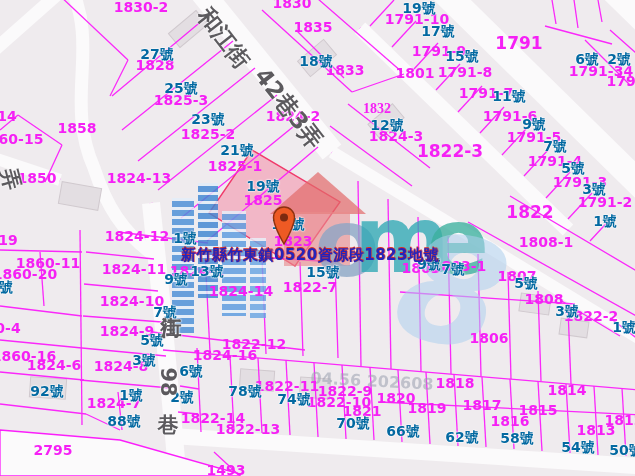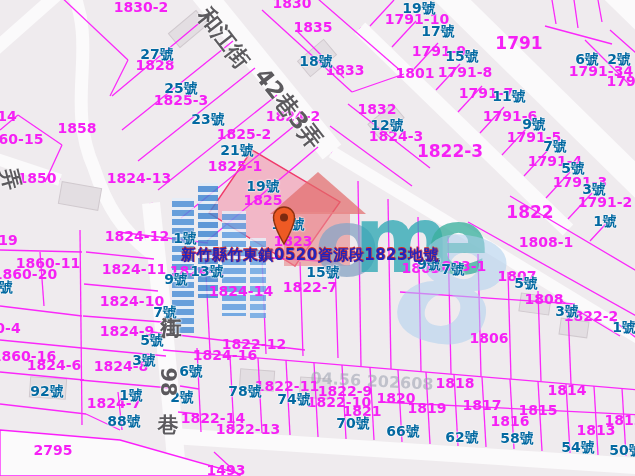--- a/index.html
+++ b/index.html
@@ -191,21 +191,21 @@
     <div id="stamp" style="left: 372px; top: 381px;">04.56 202608</div>
   </div>
 
   <div class="layer" id="labels">
       <span class="plabel" style="left: 141px; top: 7px; transform: translate(-50%, -50%); text-align: right;">1830-2</span>
       <span class="plabel" style="left: 292px; top: 3px; transform: translate(-50%, -50%);">1830</span>
       <span class="plabel" style="left: 313px; top: 27px; transform: translate(-50%, -50%);">1835</span>
       <span class="plabel" style="left: 345px; top: 70px; transform: translate(-50%, -50%);">1833</span>
       <span class="plabel" style="left: 155px; top: 65px; transform: translate(-50%, -50%);">1828</span>
       <span class="plabel" style="left: 181px; top: 100px; transform: translate(-50%, -50%);">1825-3</span>
-      <span class="plabel" style="left: 208px; top: 134px; transform: translate(-50%, -50%); margin-left: 36px;">1825-2</span>
+      <span class="plabel" style="left: 208px; top: 134px; transform: translate(-50%, -50%);">1825-2</span>
       <span class="plabel" style="left: 235px; top: 166px; transform: translate(-50%, -50%);">1825-1</span>
       <span class="plabel" style="left: 263px; top: 200px; transform: translate(-50%, -50%);">1825</span>
       <span class="plabel" style="left: 293px; top: 241px; transform: translate(-50%, -50%);">1823</span>
       <span class="plabel" style="left: 139px; top: 178px; transform: translate(-50%, -50%);">1824-13</span>
       <span class="plabel" style="left: 293px; top: 116px; transform: translate(-50%, -50%);">1824-2</span>
       <span class="plabel" style="left: 77px; top: 128px; transform: translate(-50%, -50%);">1858</span>
       <span class="plabel" style="left: 37px; top: 152px; transform: translate(-50%, -50%); margin-top: 26px;">1850</span>
       <span class="plabel" style="left: 21px; top: 139px; transform: translate(-50%, -50%);">60-15</span>
       <span class="plabel" style="left: 7px; top: 116px; transform: translate(-50%, -50%);">14</span>
       <span class="plabel" style="left: 8px; top: 240px; transform: translate(-50%, -50%);">19</span>
@@ -215,21 +215,21 @@
       <span class="plabel" style="left: 486px; top: 93px; transform: translate(-50%, -50%);">1791-7</span>
       <span class="plabel" style="left: 510px; top: 116px; transform: translate(-50%, -50%);">1791-6</span>
       <span class="plabel" style="left: 534px; top: 137px; transform: translate(-50%, -50%);">1791-5</span>
       <span class="plabel" style="left: 555px; top: 161px; transform: translate(-50%, -50%);">1791-4</span>
       <span class="plabel" style="left: 580px; top: 182px; transform: translate(-50%, -50%);">1791-3</span>
       <span class="plabel" style="left: 605px; top: 202px; transform: translate(-50%, -50%);">1791-2</span>
       <span class="plabel" style="left: 519px; top: 43px; font-size: 17px; transform: translate(-50%, -50%);">1791</span>
       <span class="plabel" style="left: 601px; top: 71px; transform: translate(-50%, -50%);">1791-34</span>
       <span class="plabel" style="left: 626px; top: 81px; transform: translate(-50%, -50%);">1791</span>
       <span class="plabel" style="left: 415px; top: 73px; transform: translate(-50%, -50%);">1801</span>
-      <span class="plabel" style="left: 377px; top: 109px; transform: translate(-50%, -50%);">1832</span>
+      <span class="plabel" style="left: 377px; top: 109px; transform: translate(-50%, -50%); font-family: Liberation Serif, serif;">1832</span>
       <span class="plabel" style="left: 396px; top: 136px; transform: translate(-50%, -50%);">1824-3</span>
       <span class="plabel" style="left: 450px; top: 151px; font-size: 17px; transform: translate(-50%, -50%);">1822-3</span>
       <span class="plabel" style="left: 530px; top: 212px; font-size: 17px; transform: translate(-50%, -50%);">1822</span>
       <span class="plabel" style="left: 546px; top: 242px; transform: translate(-50%, -50%);">1808-1</span>
       <span class="plabel" style="left: 421px; top: 268px; transform: translate(-50%, -50%);">1803</span>
       <span class="plabel" style="left: 459px; top: 266px; transform: translate(-50%, -50%);">1803-1</span>
       <span class="plabel" style="left: 517px; top: 276px; transform: translate(-50%, -50%);">1807</span>
       <span class="plabel" style="left: 489px; top: 290px; transform: translate(-50%, -50%); margin-top: 48px;">1806</span>
       <span class="plabel" style="left: 544px; top: 299px; transform: translate(-50%, -50%);">1808</span>
       <span class="plabel" style="left: 591px; top: 316px; transform: translate(-50%, -50%);">1822-2</span>

